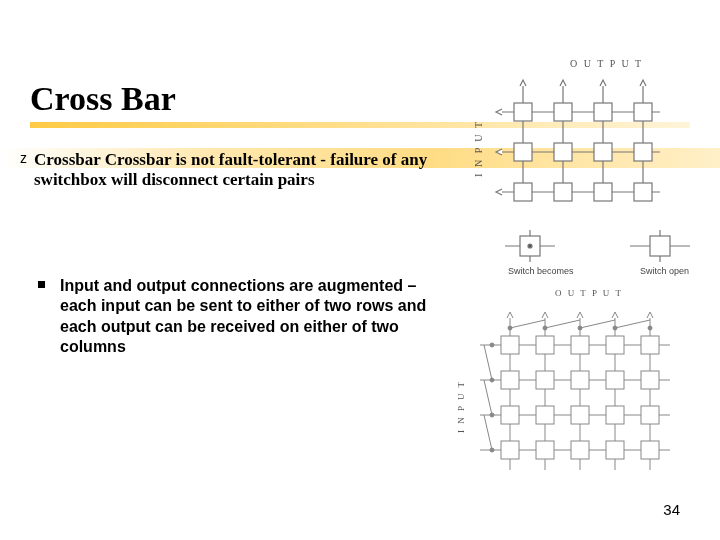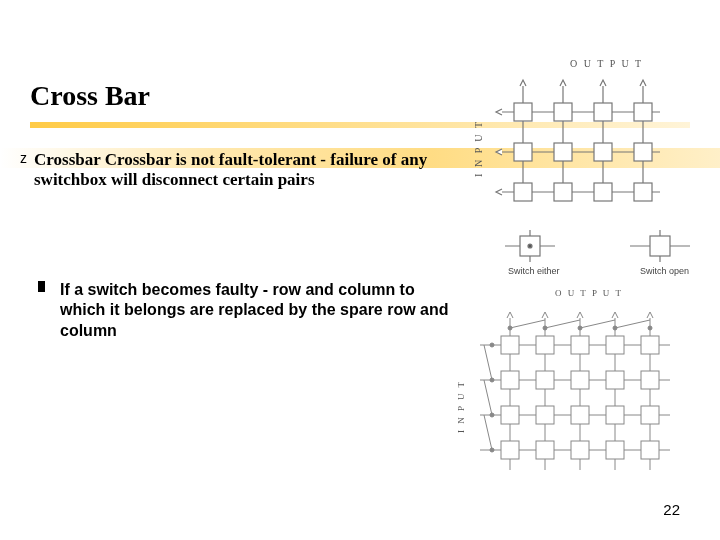--- a/index.html
+++ b/index.html
@@ -15,21 +15,21 @@
   }
   .slide {
     position: relative;
     width: 720px;
     height: 540px;
   }
   .title {
     position: absolute;
     left: 30px;
     top: 80px;
-    font-size: 28px;
+    font-size: 34px;
     font-weight: bold;
     font-family: "Times New Roman", Times, serif;
   }
   .title-underline {
     position: absolute;
     left: 30px;
     top: 122px;
     width: 660px;
     height: 6px;
     background: linear-gradient(to right, rgba(255,200,60,0.95), rgba(255,200,60,0.2));
@@ -124,24 +124,21 @@
   <div class="swoosh"></div>
 
   <div class="bullet1">
     <span class="z">z</span>
     <span>Crossbar Crossbar is not fault-tolerant - failure of any switchbox will disconnect certain pairs</span>
   </div>
 
   <div class="sublist">
     <div class="sub-item">
       <span class="sq"></span>
-    </div>
-    <div class="sub-item">
-      <span class="sq"></span>
-      <span>If a switch becomes faulty - row and column to which it belongs are replaced by the spare row and column</span>
+      <span>Input and output connections are augmented –each input can be sent to either of two rows and each output can be received on either of two columns</span>
     </div>
   </div>
 
   <div class="dg-label" style="left:570px; top:58px;">O U T P U T</div>
   <div class="dg-label v" style="left:473px; top:120px;">I N P U T</div>
   <svg class="diagram" style="left:490px; top:72px;" width="200" height="140">
     <g stroke="#777" stroke-width="1.2" fill="#fff">
 
       <line x1="33" y1="10" x2="33" y2="120"></line>
         <polyline points="30,14 33,8 36,14"></polyline>
@@ -178,21 +175,21 @@
     <g stroke="#777" stroke-width="1.2" fill="#fff">
       <line x1="5" y1="18" x2="55" y2="18"></line>
       <line x1="30" y1="2" x2="30" y2="34"></line>
       <rect x="20" y="8" width="20" height="20"></rect>
       <circle cx="30" cy="18" r="2" fill="#555"></circle>
       <line x1="130" y1="18" x2="190" y2="18"></line>
       <line x1="160" y1="2" x2="160" y2="34"></line>
       <rect x="150" y="8" width="20" height="20"></rect>
     </g>
   </svg>
-  <div class="sw-label" style="left:508px; top:266px;">Switch either</div>
+  <div class="sw-label" style="left:508px; top:266px;">Switch becomes</div>
   <div class="sw-label" style="left:640px; top:266px;">Switch open</div>
 
   <div class="dg-label" style="left:555px; top:288px; font-size:9px;">O U T P U T</div>
   <div class="dg-label v" style="left:456px; top:380px; font-size:9px;">I N P U T</div>
   <svg class="diagram" style="left:470px; top:300px;" width="230" height="190">
     <g stroke="#888" stroke-width="1" fill="#fff">
 
       <line x1="40" y1="15" x2="40" y2="170"></line>
         <line x1="75" y1="15" x2="75" y2="170"></line>
         <line x1="110" y1="15" x2="110" y2="170"></line>
@@ -244,14 +241,14 @@
         <rect x="136" y="106" width="18" height="18"></rect>
         <rect x="171" y="106" width="18" height="18"></rect>
       <rect x="31" y="141" width="18" height="18"></rect>
         <rect x="66" y="141" width="18" height="18"></rect>
         <rect x="101" y="141" width="18" height="18"></rect>
         <rect x="136" y="141" width="18" height="18"></rect>
         <rect x="171" y="141" width="18" height="18"></rect>
     </g>
   </svg>
 
-  <div class="pagenum">22</div>
+  <div class="pagenum">34</div>
 </div>
 
 </body></html>

